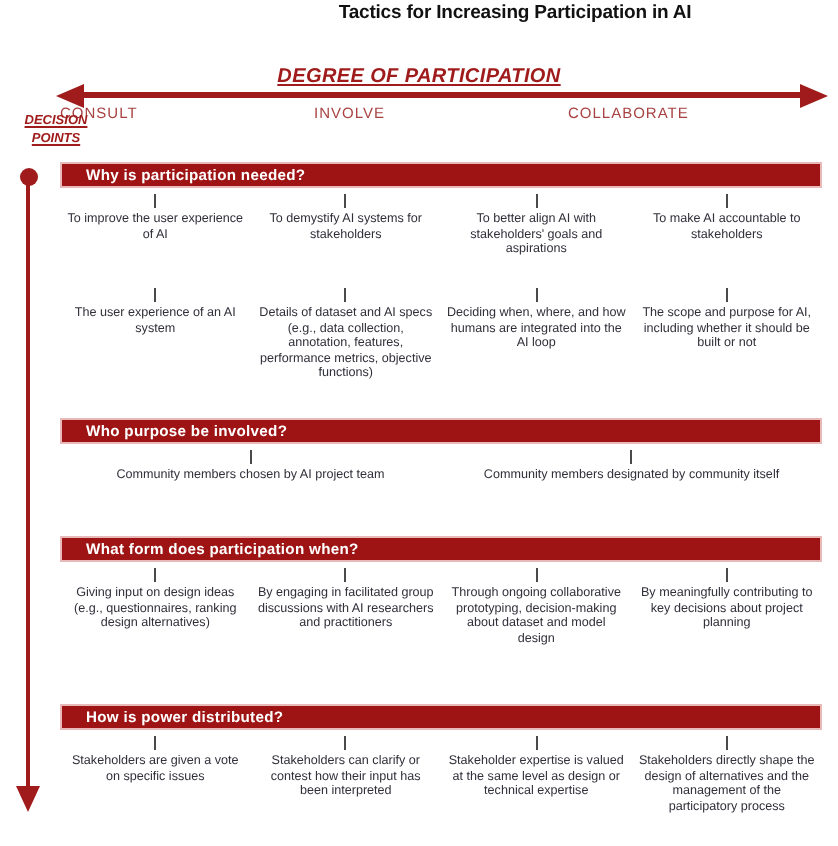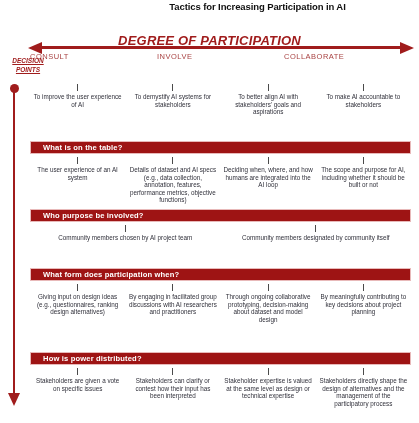--- a/index.html
+++ b/index.html
@@ -15,21 +15,21 @@
   .title{
     position:absolute;top:1px;left:0;width:419px;
     text-align:center;
     font-size:9.5px;font-weight:bold;color:#111;
     letter-spacing:-0.1px;
     padding-left:48px;
   }
   
   .axis-label{
     position:absolute;top:33px;left:0;width:419px;text-align:center;
-    font-size:13px;font-weight:bold;font-style:italic;
+    font-size:10px;font-weight:bold;font-style:italic;
     color:#a01c1c;text-decoration:underline;letter-spacing:0.2px;
   }
   .axis-line{
     position:absolute;top:46px;left:42px;width:362px;height:2.6px;
     background:#a01c1c;
   }
   .axis-arrow{
     position:absolute;top:41.5px;width:0;height:0;
     border-top:6px solid transparent;border-bottom:6px solid transparent;
   }
@@ -109,20 +109,23 @@
   <span>DECISION</span>
   <span>POINTS</span>
 </div>
 <div class="dp-dot"></div>
 <div class="dp-line"></div>
 <div class="dp-arrow"></div>
 
 <div class="rows">
 
   <div class="row" style="top:81px;">
+    <div class="bar">
+      <div class="bar-text">Why is participation needed?</div>
+    </div>
     <div class="cols">
       <div class="col">
         <div class="tick"></div>
         <div class="cell">To improve the user experience of AI</div>
       </div>
       <div class="col">
         <div class="tick"></div>
         <div class="cell">To demystify AI systems for stakeholders</div>
       </div>
       <div class="col">
@@ -130,23 +133,20 @@
         <div class="cell">To better align AI with stakeholders' goals and aspirations</div>
       </div>
       <div class="col">
         <div class="tick"></div>
         <div class="cell">To make AI accountable to stakeholders</div>
       </div>
     </div>
   </div>
 
   <div class="row" style="top:141px;">
-    <div class="bar">
-      <div class="bar-text">What is on the table?</div>
-    </div>
     <div class="cols">
       <div class="col">
         <div class="tick"></div>
         <div class="cell">The user experience of an AI system</div>
       </div>
       <div class="col">
         <div class="tick"></div>
         <div class="cell">Details of dataset and AI specs (e.g., data collection, annotation, features, performance metrics, objective functions)</div>
       </div>
       <div class="col">

